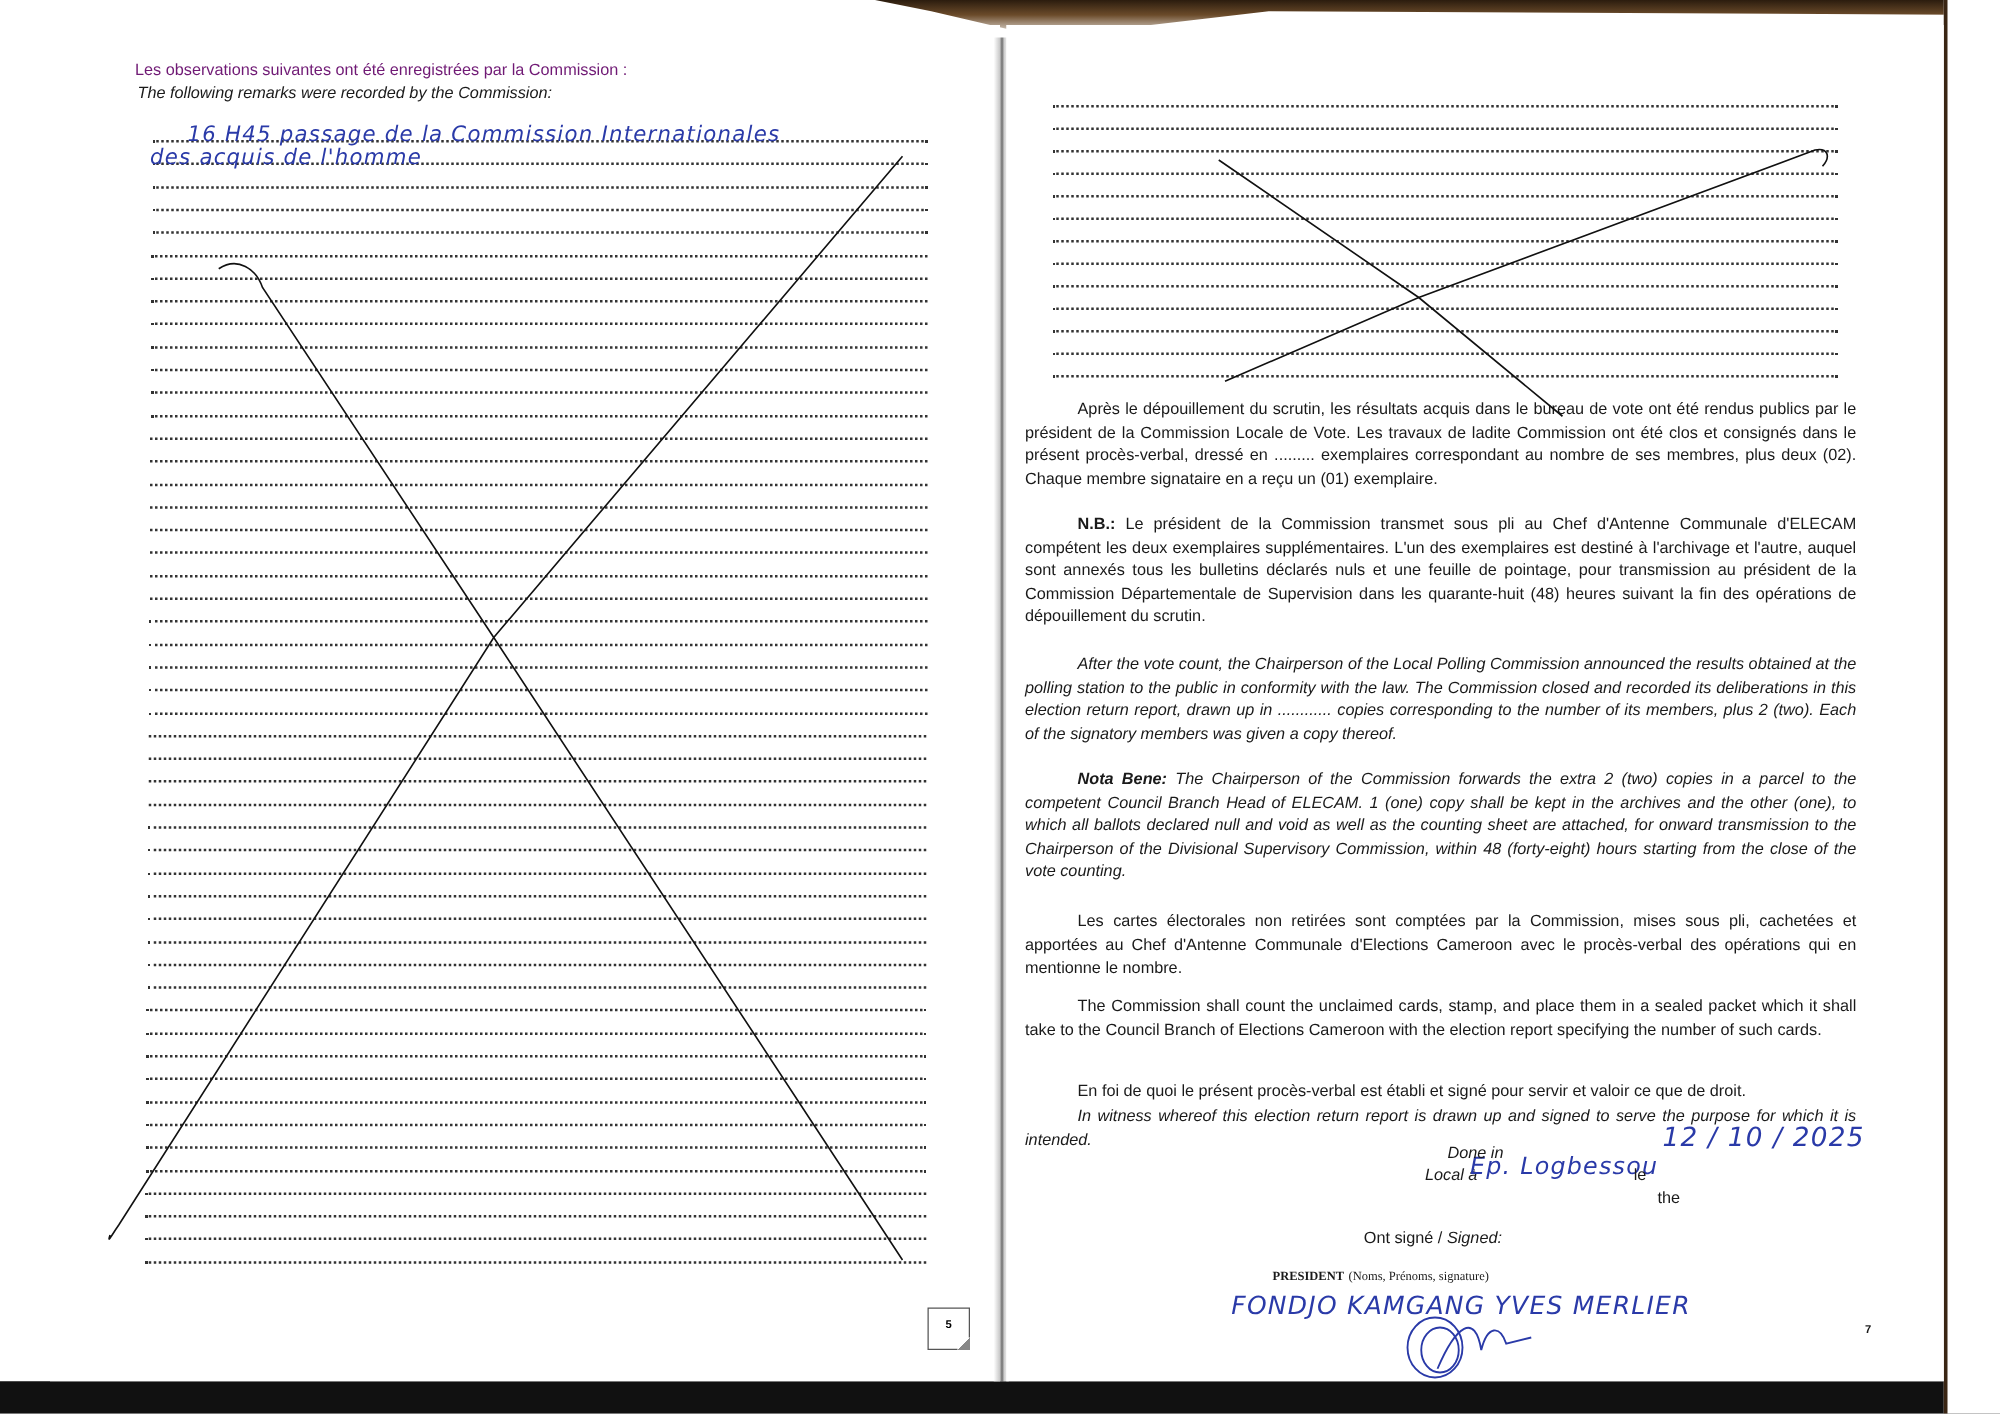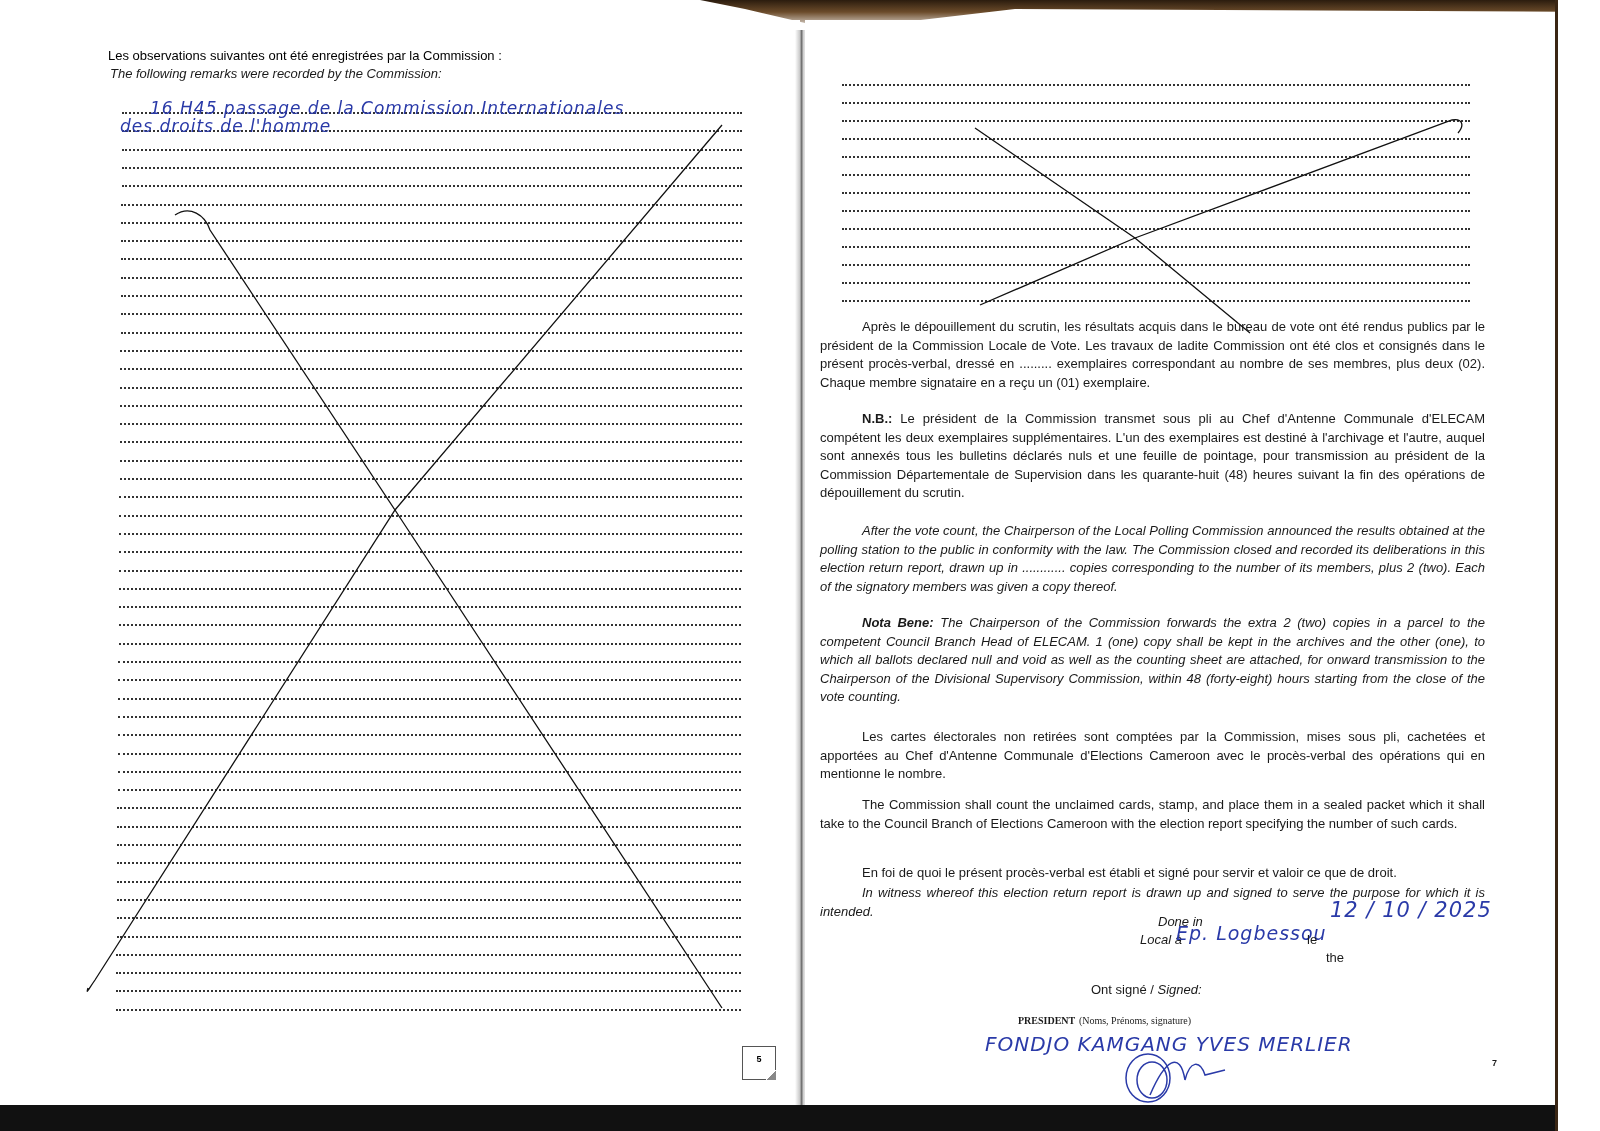--- a/index.html
+++ b/index.html
@@ -29,21 +29,21 @@
   .gutter {
     position:absolute; left:795px; top:30px; width:12px; height:1075px;
     background: linear-gradient(90deg,#ffffff 0%,#c9c9c9 40%,#6d6d6d 55%,#cfcfcf 70%,#ffffff 100%);
   }
   .dotline {
     position:absolute; height:0;
     border-top:2px dotted #333;
   }
   .hdr-fr {
     position:absolute; left:108px; top:48px; font-family:"Liberation Sans", sans-serif;
-    font-size:13px; color:#000000;
+    font-size:13px; color:#701a75;
   }
   .hdr-en {
     position:absolute; left:110px; top:66px; font-family:"Liberation Sans", sans-serif;
     font-size:13px; font-style:italic; color:#1a1a1a;
   }
   .hand {
     position:absolute; font-family:"DejaVu Sans", sans-serif; font-style:italic;
     color:#2a3aa8; font-size:17px; letter-spacing:1px;
   }
   .para {
@@ -129,21 +129,21 @@
     <div class="dotline" style="left: 116.84px; top: 898.9px; width: 624.3px;"></div>
     <div class="dotline" style="left: 116.72px; top: 917.2px; width: 624.4px;"></div>
     <div class="dotline" style="left: 116.6px; top: 935.5px; width: 624.5px;"></div>
     <div class="dotline" style="left: 116.48px; top: 953.8px; width: 624.6px;"></div>
     <div class="dotline" style="left: 116.36px; top: 972.1px; width: 624.7px;"></div>
     <div class="dotline" style="left: 116.24px; top: 990.4px; width: 624.8px;"></div>
     <div class="dotline" style="left: 116.12px; top: 1008.7px; width: 624.9px;"></div>
   </div>
 
 <div class="hand" style="left:150px; top:98px;">16 H45 passage de la Commission Internationales</div>
-<div class="hand" style="left:120px; top:116px;">des droits de l'homme</div>
+<div class="hand" style="left:120px; top:116px;">des acquis de l'homme</div>
 
 <div class="page-num" style="left:742px; top:1046px;">5</div>
 
 <div class="page page-right"></div>
 <div id="right-lines">
     <div class="dotline" style="left: 842px; top: 84px; width: 628px;"></div>
     <div class="dotline" style="left: 842px; top: 102px; width: 628px;"></div>
     <div class="dotline" style="left: 842px; top: 120px; width: 628px;"></div>
     <div class="dotline" style="left: 842px; top: 138px; width: 628px;"></div>
     <div class="dotline" style="left: 842px; top: 156px; width: 628px;"></div>

